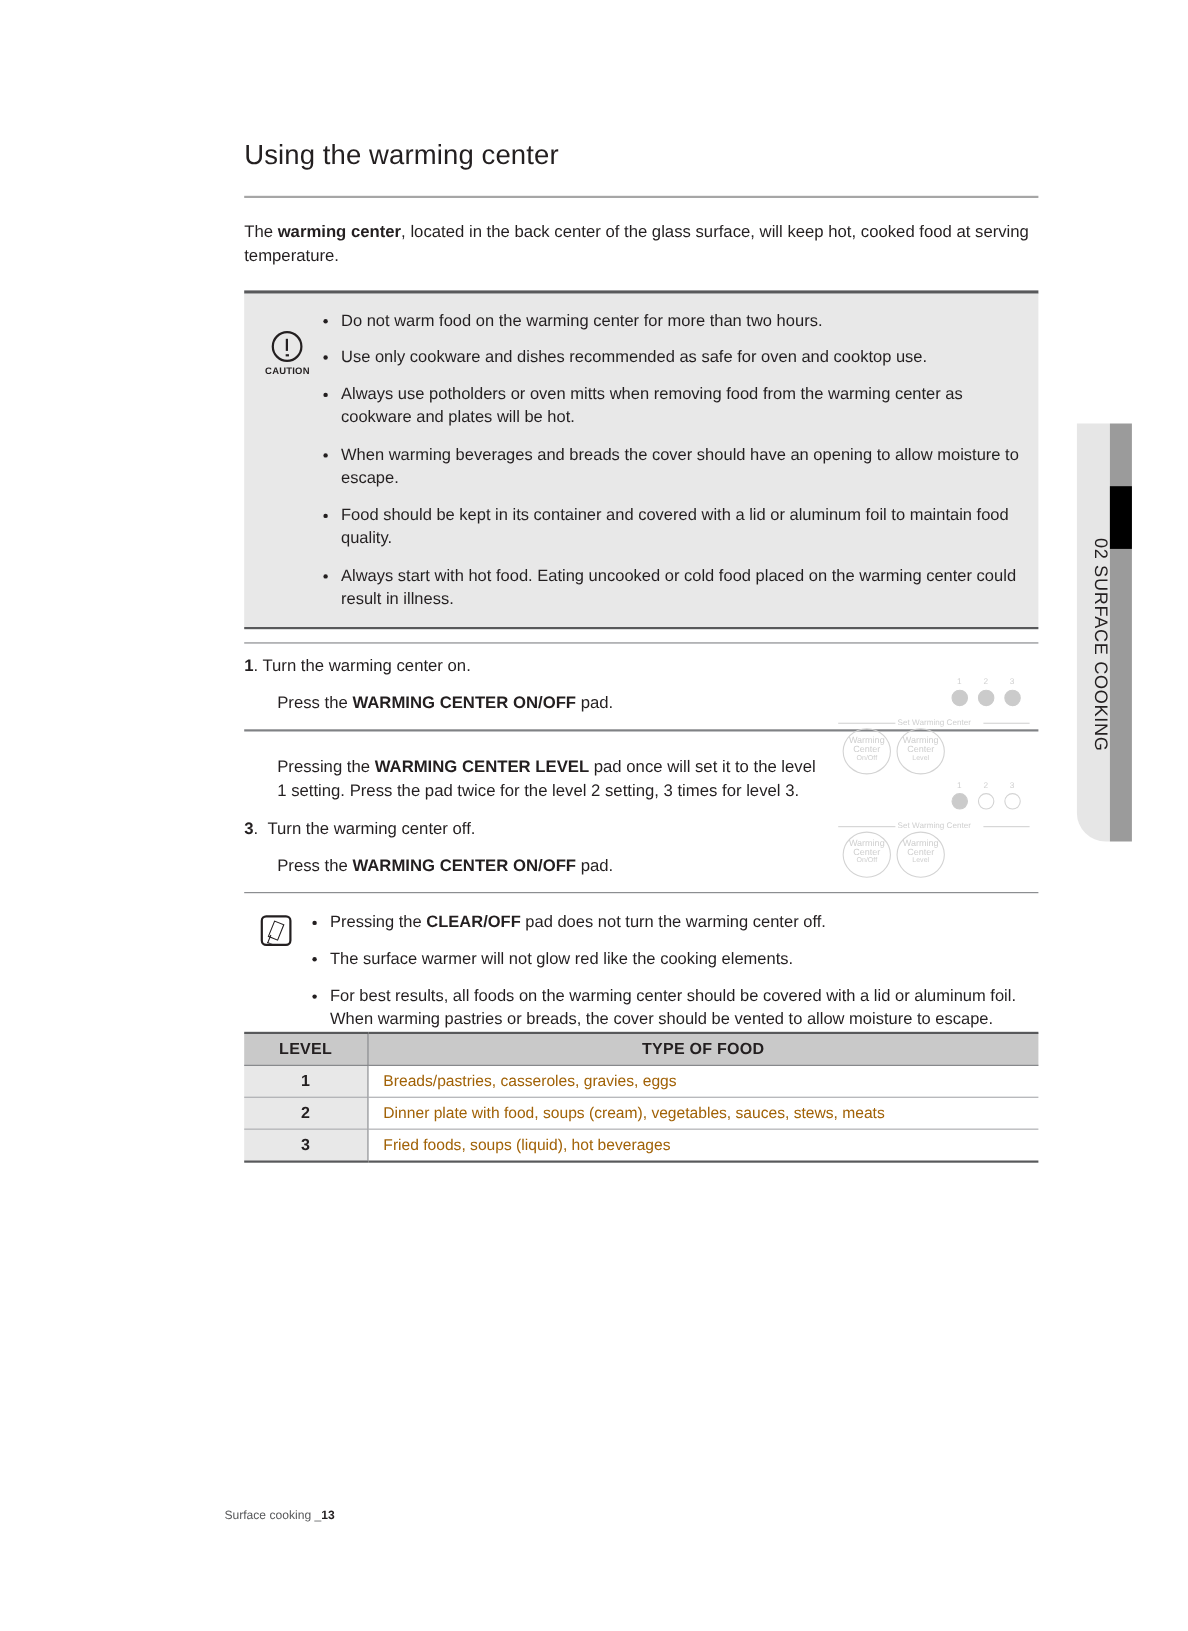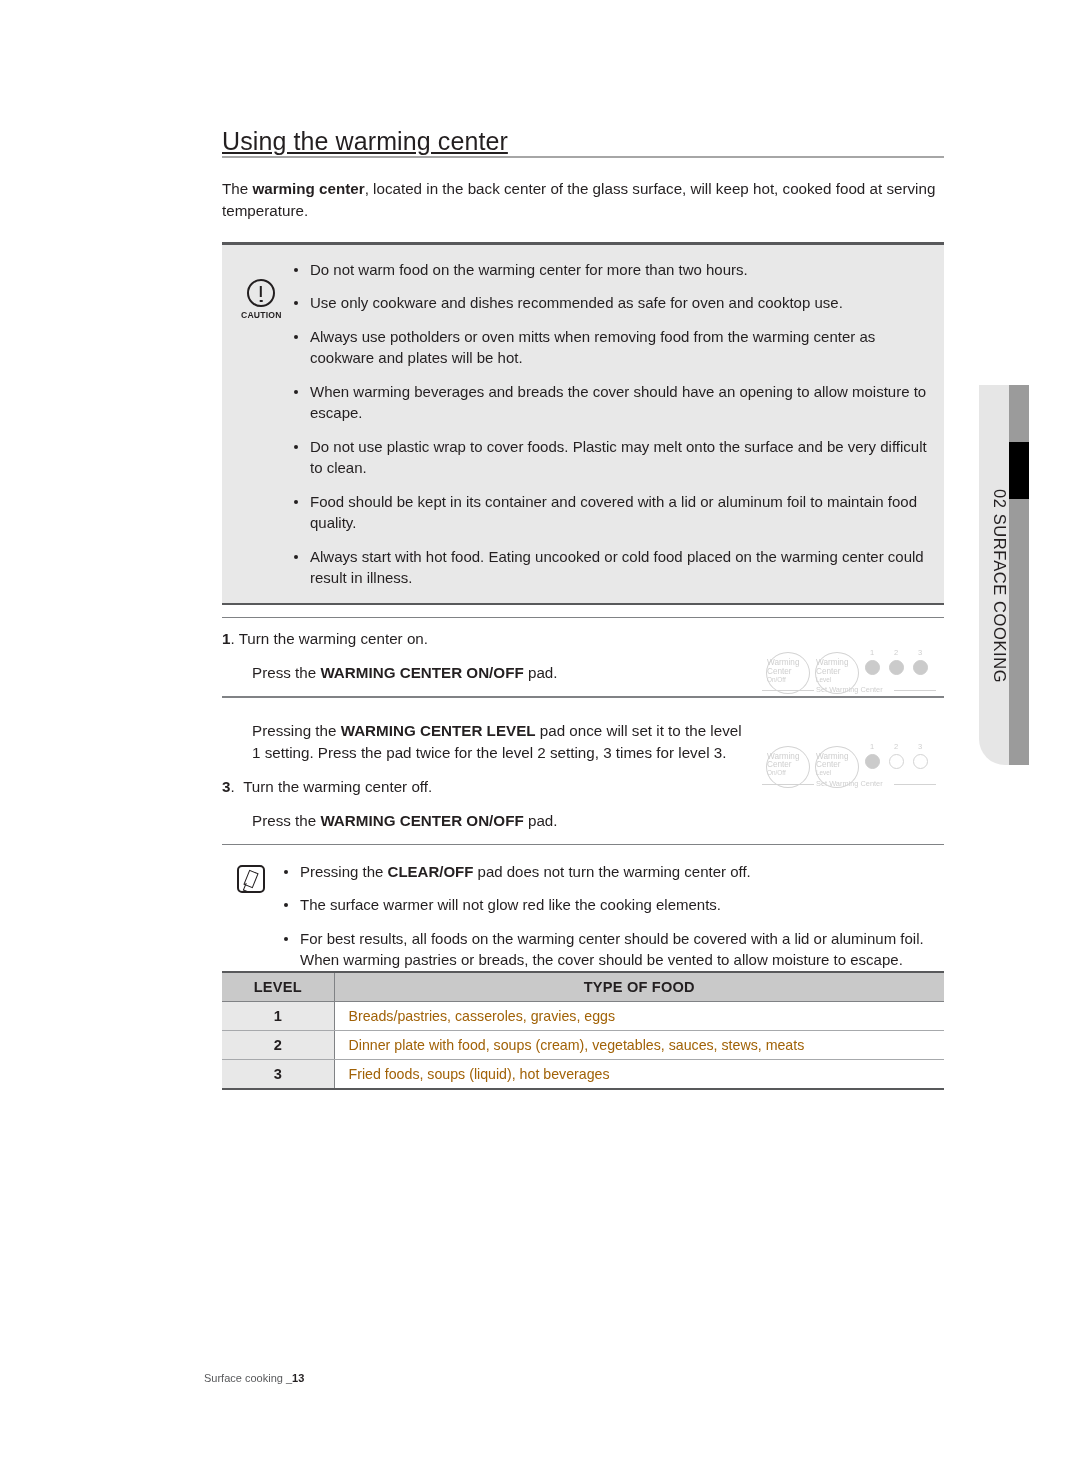--- a/index.html
+++ b/index.html
@@ -68,24 +68,23 @@
     position: absolute;
     left: 222px;
     top: 0;
     width: 722px;
   }
 
   h1.section-title {
     font-size: 25px;
     font-weight: normal;
     margin: 0;
-    padding: 127px 0 0 0;
+    padding: 127px 0 22px 0;
     color: #231f20;
     letter-spacing: 0.1px;
-    text-decoration: underline;
   }
   .rule-under-title {
     height: 2px;
     background: #a6a6a6;
     width: 722px;
   }
 
   .intro {
     font-size: 15.2px;
     line-height: 22px;
@@ -192,23 +191,25 @@
     right: 0;
     width: 190px;
     height: 62px;
     color: #d3d3d3;
   }
   .pg-oval {
     position: absolute;
     width: 44px; height: 42px;
     border: 1.6px solid #d3d3d3;
     border-radius: 50%;
+    text-align: center;
     line-height: 1.08;
     padding-top: 6px;
     color: #cfcfcf;
+    margin-top: 43px;
   }
   .pg-oval span { display: block; }
   .pg-t1 { font-size: 8.2px; }
   .pg-t2 { font-size: 8.2px; }
   .pg-t3 { font-size: 6.4px; }
   .pg-dot {
     position: absolute;
     width: 15px; height: 15px;
     border-radius: 50%;
     border: 1.6px solid #d3d3d3;
@@ -347,21 +348,20 @@
             <div class="caution-circle"></div>
             <div class="caution-word">CAUTION</div>
           </div>
         </div>
         <div class="caution-list">
           <ul class="bullets">
             <li>Do not warm food on the warming center for more than two hours.</li>
             <li>Use only cookware and dishes recommended as safe for oven and cooktop use.</li>
             <li>Always use potholders or oven mitts when removing food from the warming center as cookware and plates will be hot.</li>
             <li>When warming beverages and breads the cover should have an opening to allow moisture to escape.</li>
-            <li>Do not use plastic wrap to cover foods. Plastic may melt onto the surface and be very difficult to clean.</li>
             <li>Food should be kept in its container and covered with a lid or aluminum foil to maintain food quality.</li>
             <li>Always start with hot food. Eating uncooked or cold food placed on the warming center could result in illness.</li>
           </ul>
         </div>
       </div>
       <div class="rule-dark"></div>
     </div>
 
     <div class="steps">
 

